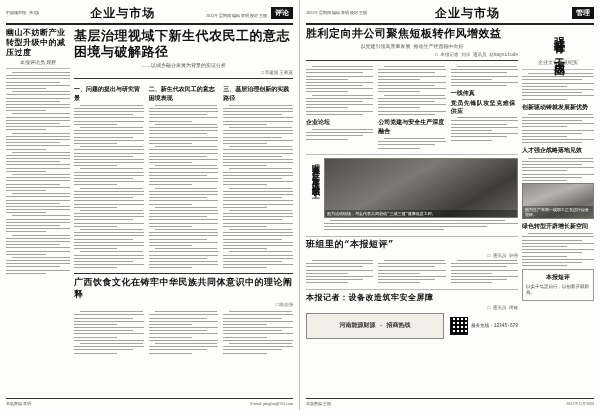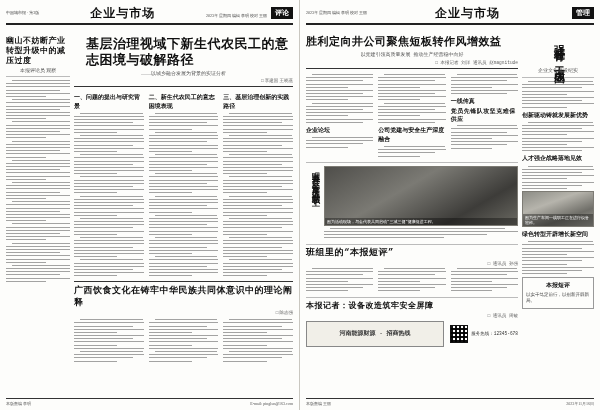--- a/index.html
+++ b/index.html
@@ -24,40 +24,40 @@
     border-right:1px solid #c9c7c0;
     display:flex;
     flex-direction:column;
   }
   .sheet.right{border-right:none;}
 
   
   .masthead{
     display:flex;align-items:center;justify-content:space-between;
     border-bottom:2px solid #222;
-    padding-bottom:2px;margin-bottom:11px;
+    padding-bottom:2px;margin-bottom:3px;
     height:16px;
   }
   .mast-left{font-size:4px;color:#444;line-height:1.2;white-space:nowrap;}
   .mast-title{
     font-family:"Liberation Serif", serif;
     font-weight:bold;font-size:12px;letter-spacing:1px;color:#111;
   }
   .mast-right{font-size:4px;color:#444;text-align:right;line-height:1.2;white-space:nowrap;}
   .section-tag{
     background:#111;color:#fff;font-size:7px;font-weight:bold;
     padding:1px 4px;margin-left:4px;
   }
 
   
   .headline{
     font-weight:bold;text-align:left;color:#111;
     line-height:1.25;letter-spacing:.5px;
   }
-  .h-xl{font-size:13px;margin-left:12px;}
+  .h-xl{font-size:13px;}
   .h-lg{font-size:11px;}
   .h-md{font-size:9px;}
   .h-sm{font-size:8px;}
   .kicker{font-size:5px;color:#555;text-align:center;margin:1px 0;}
   .byline{font-size:4.5px;color:#666;text-align:right;margin-top:2px;}
   .rule{border-top:1px solid #333;margin:3px 0;}
   .rule.thin{border-top:1px solid #bbb;}
 
   
   .cols{display:flex;gap:5px;}

